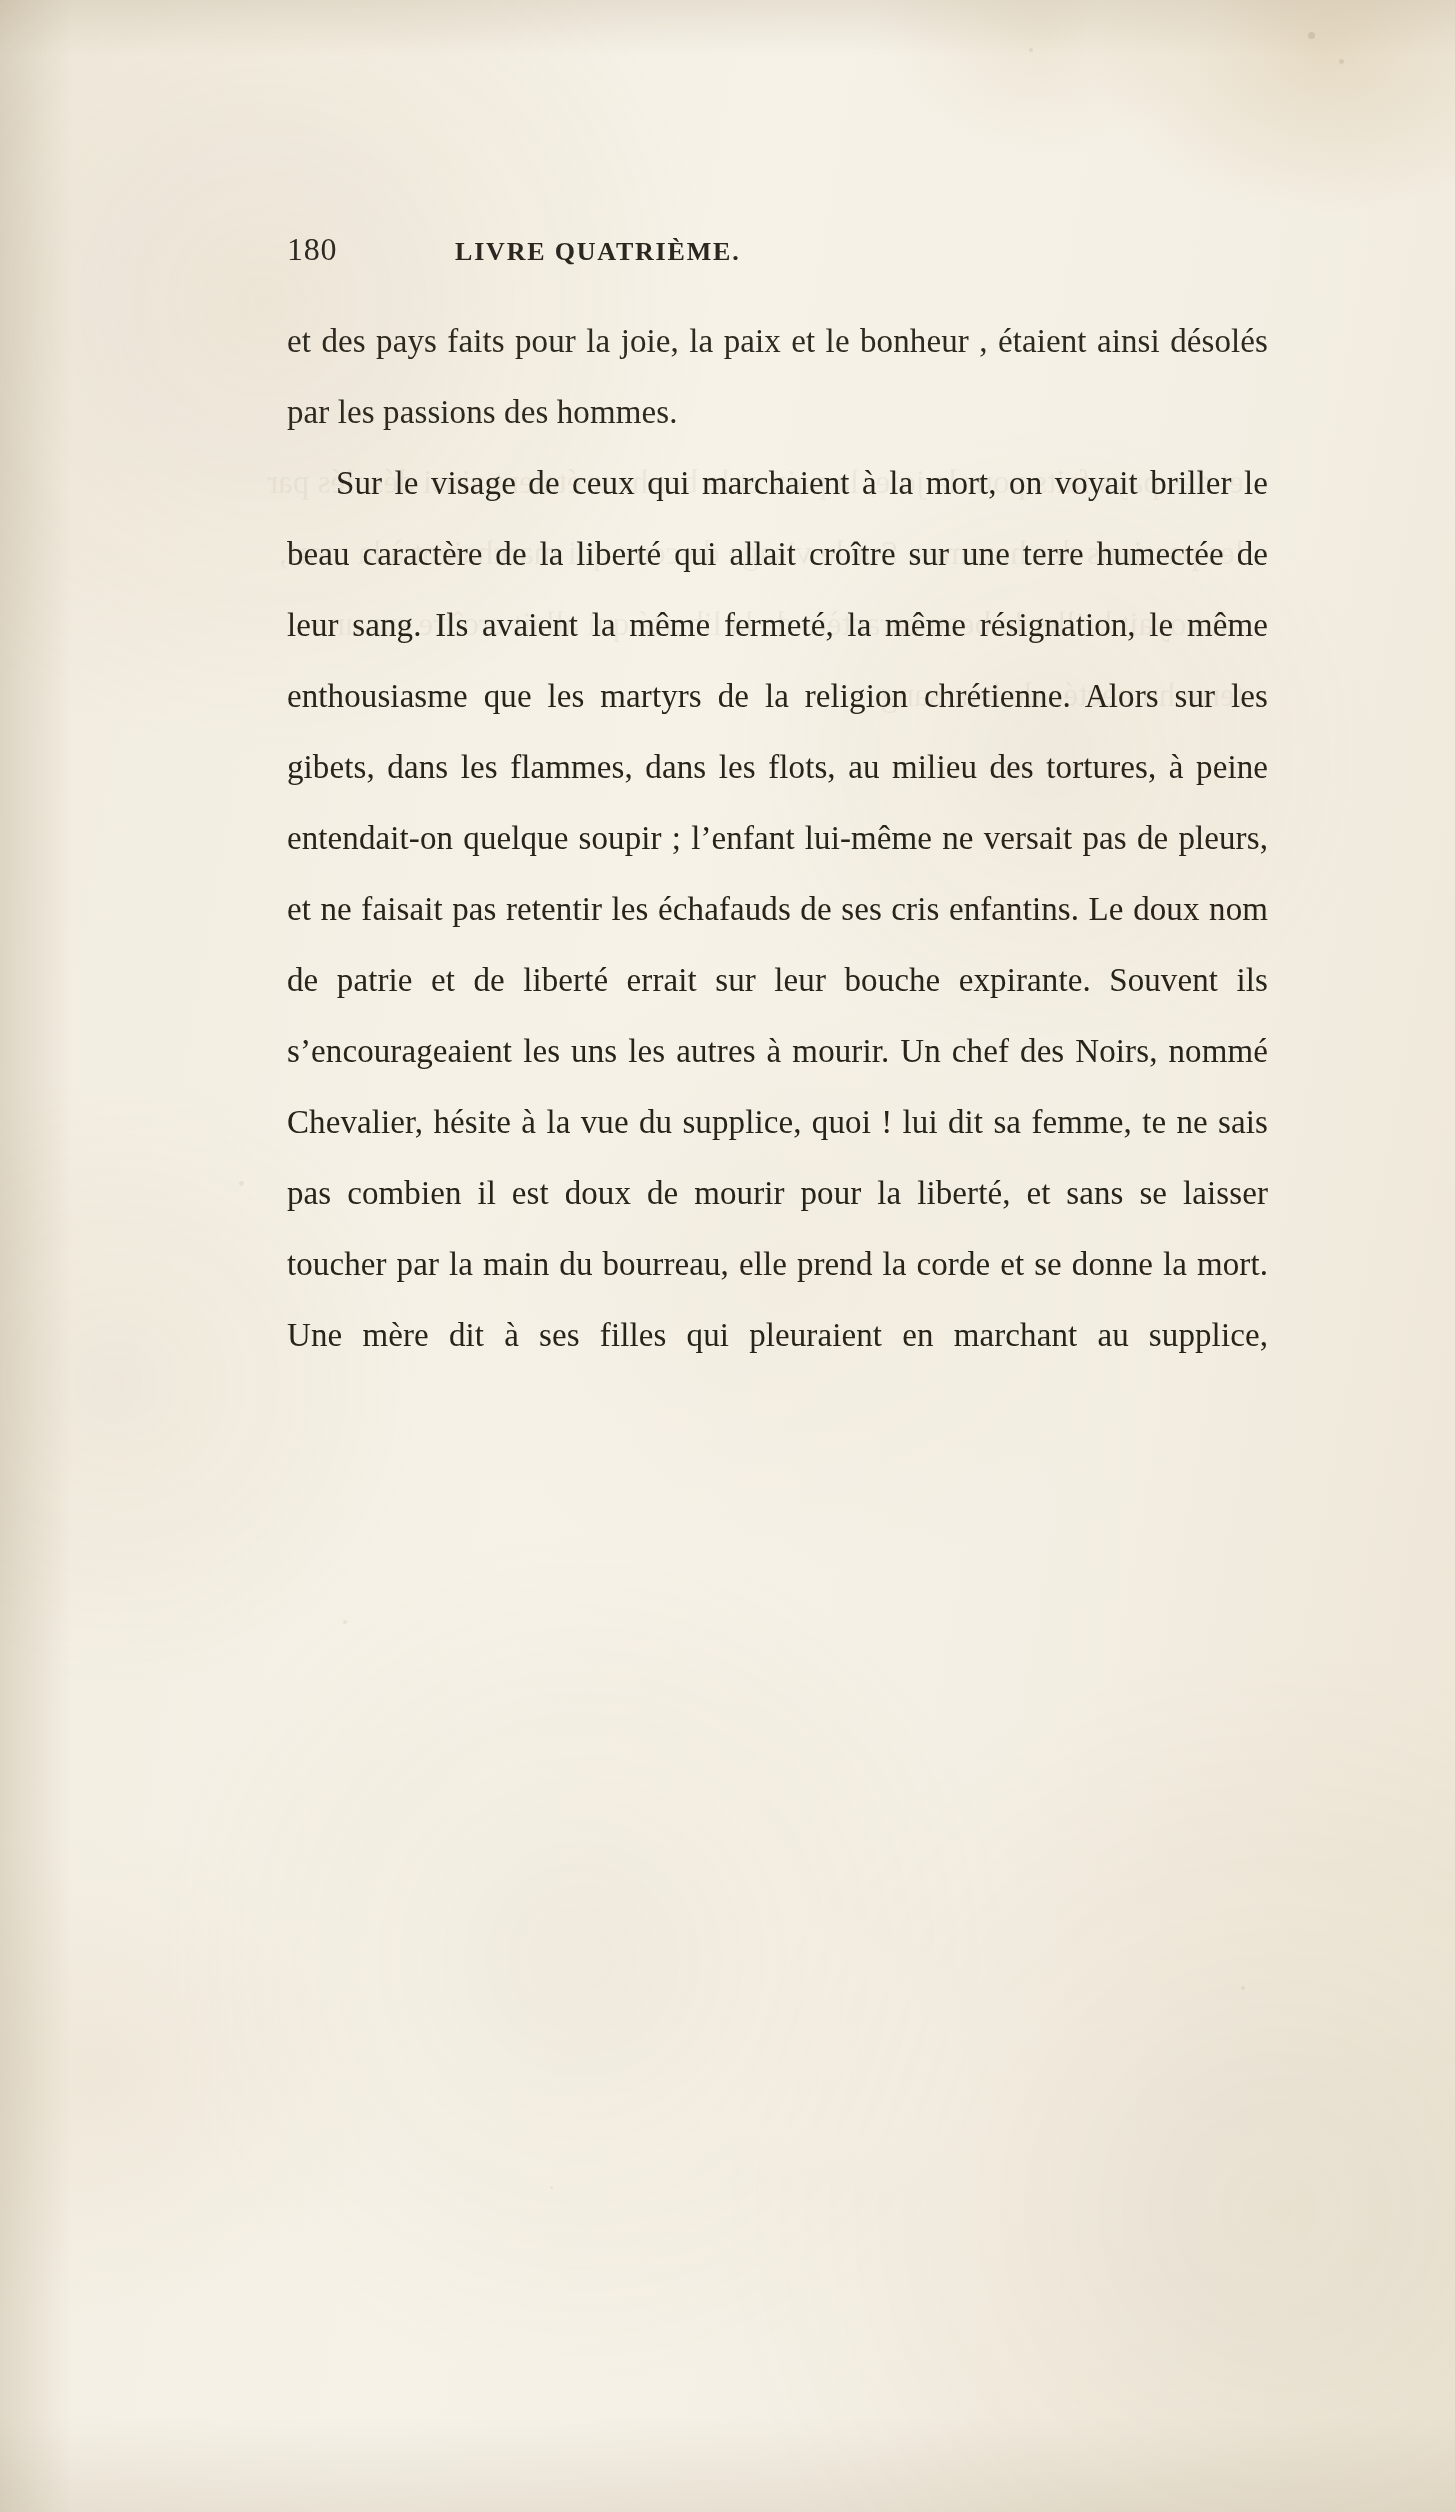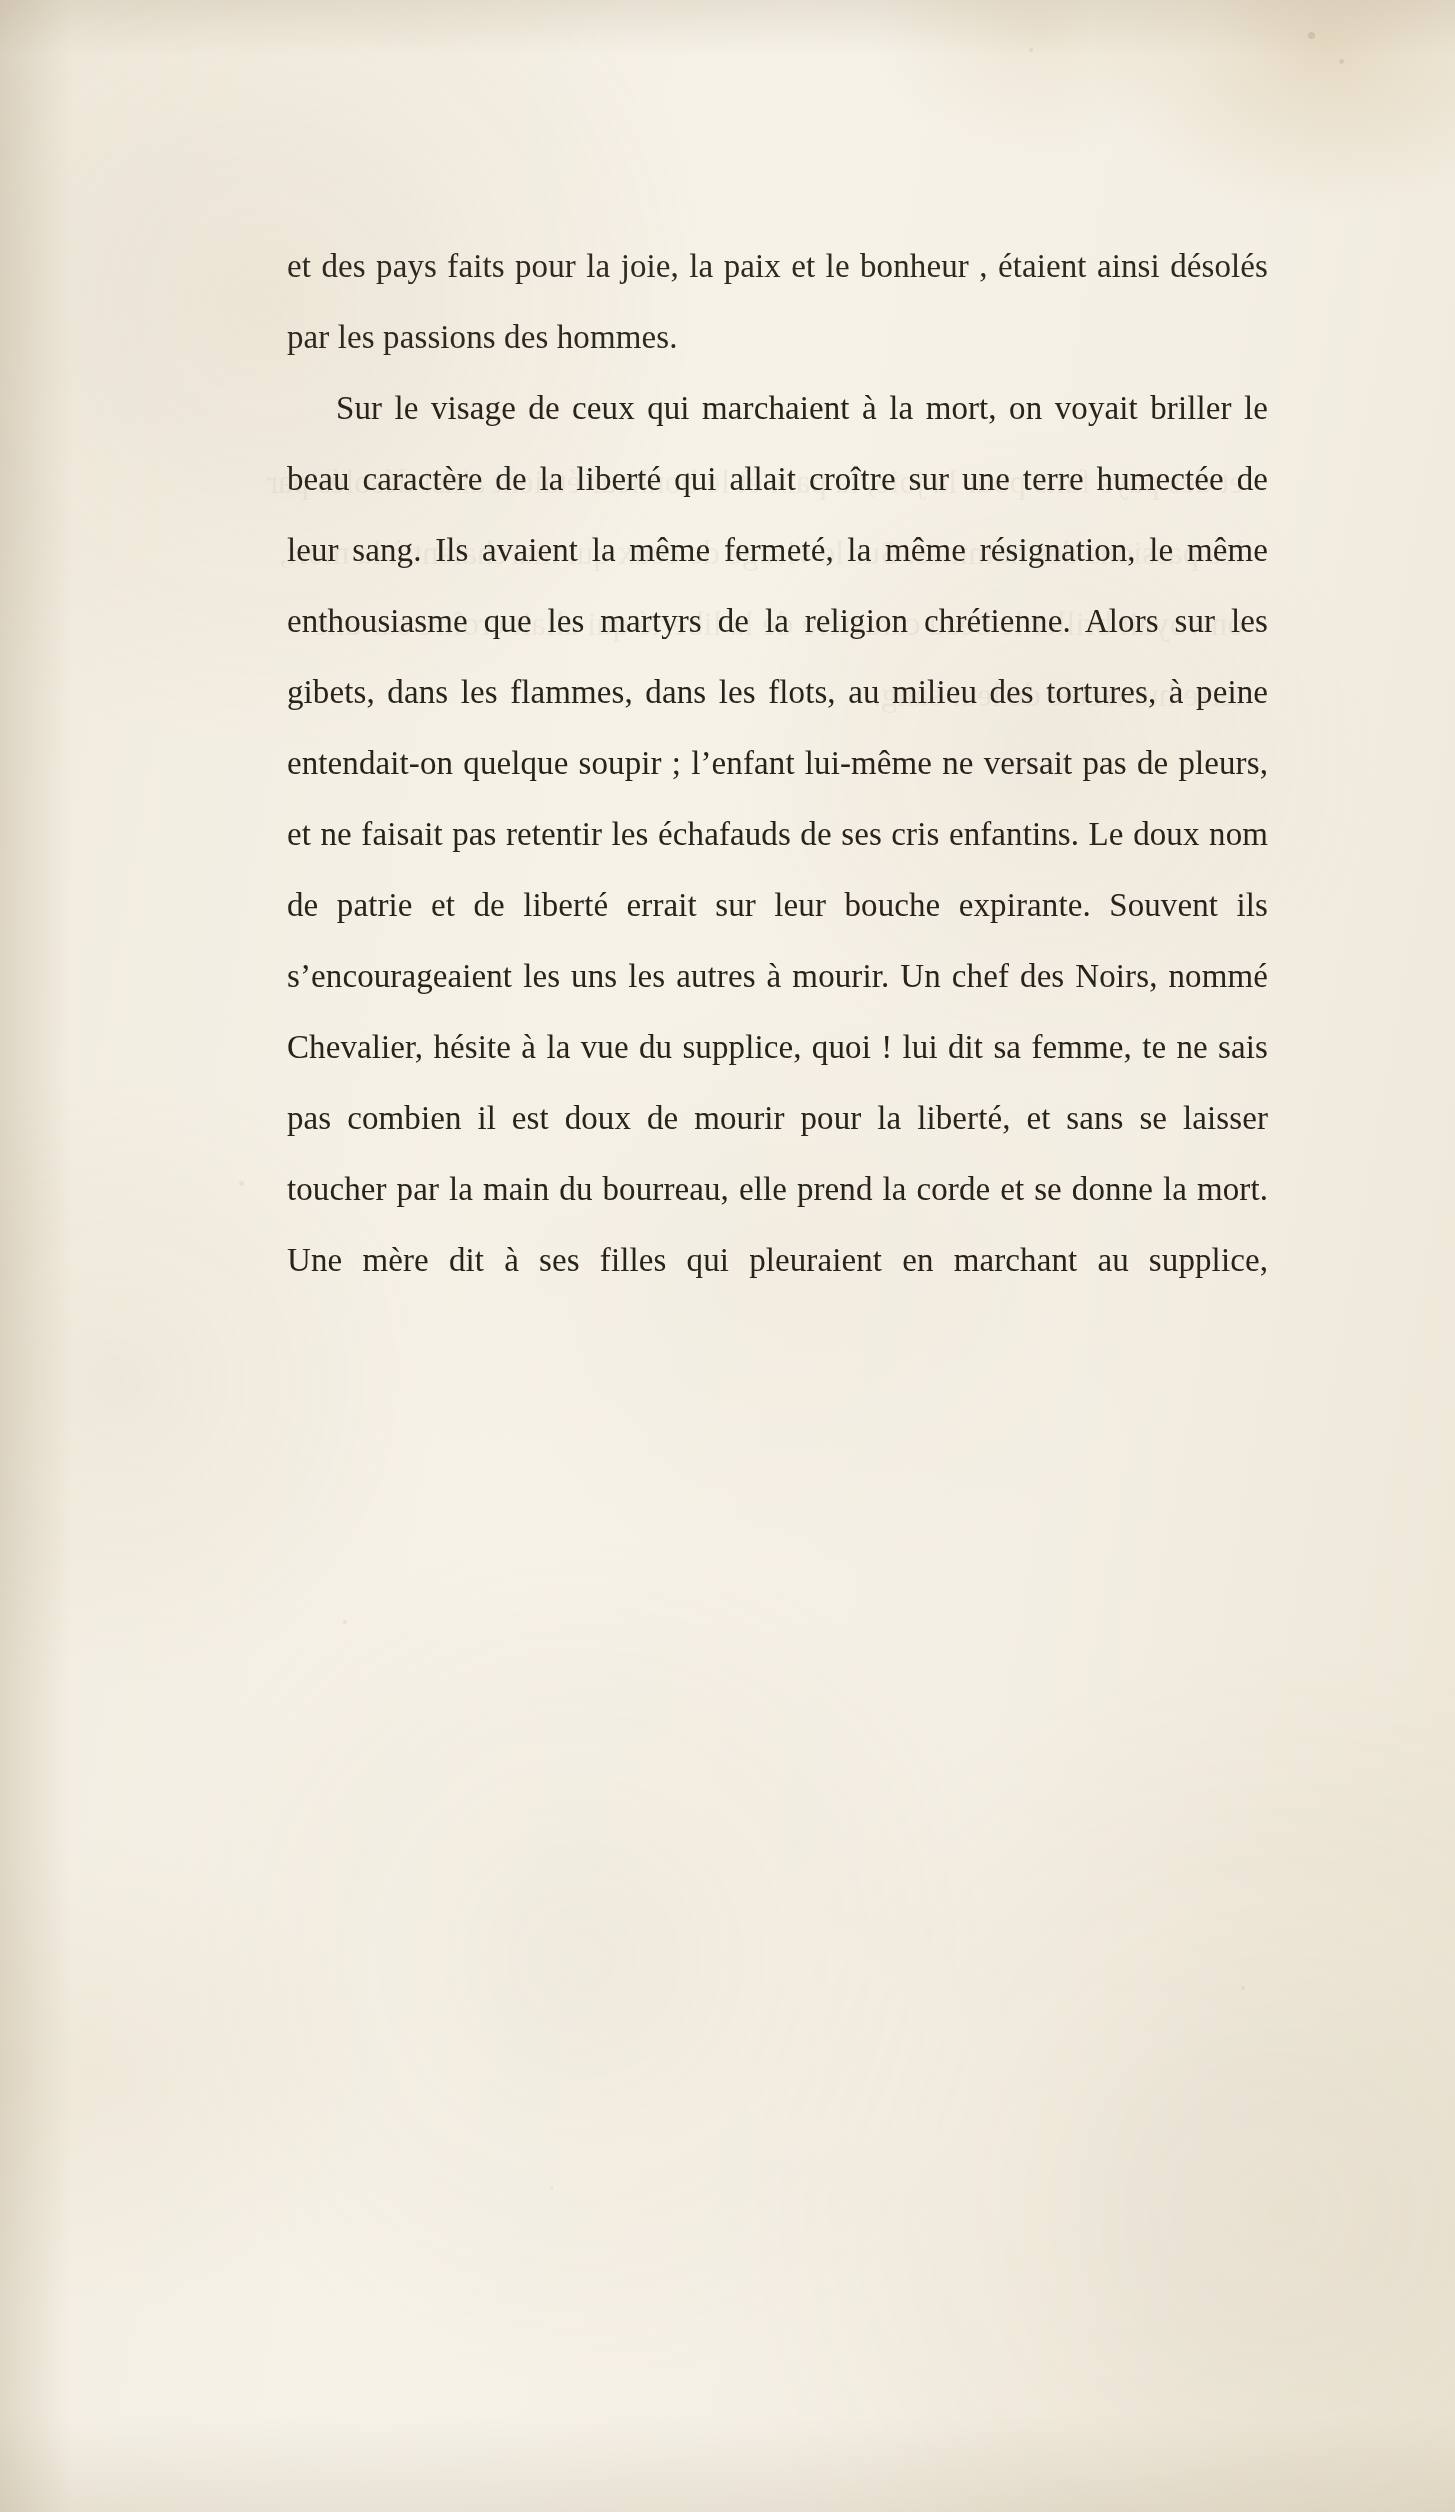--- a/index.html
+++ b/index.html
@@ -154,20 +154,24 @@
   <span class="speck" style="left:1339px; top:59px; width:4.8px; height:4.8px; opacity:.45;"></span>
   <span class="speck" style="left:1029px; top:48px; width:4px; height:4px; opacity:.35;"></span>
   <span class="speck" style="left:343px; top:1620px; width:4px; height:4px; opacity:.3;"></span>
   <span class="speck" style="left:894px; top:905px; width:3.2px; height:3.2px; opacity:.3;"></span>
   <span class="speck" style="left:239px; top:1181px; width:4.8px; height:4.8px; opacity:.28;"></span>
   <span class="speck" style="left:1241px; top:1986px; width:4px; height:4px; opacity:.3;"></span>
   <span class="speck" style="left:550px; top:2186px; width:3.2px; height:3.2px; opacity:.25;"></span>
 
   <div class="content">
 
+    <div class="header-line">
+      <div class="folio">180</div>
+      <div class="running-head">LIVRE QUATRIÈME.</div>
+    </div>
 
     <div class="body-text">
       <p class="ink-a para-close">et des pays faits pour la joie, la paix et le bonheur , étaient ainsi désolés par les passions des hommes.</p>
       <p class="ink-b indent">Sur le visage de ceux qui marchaient à la mort, on voyait briller le beau caractère de la liberté qui allait croître sur une terre humectée de leur sang. Ils avaient la même fermeté, la même résignation, le même enthousiasme que les martyrs de la religion chrétienne. Alors sur les gibets, dans les flammes, dans les flots, au milieu des tortures, à peine entendait-on quelque soupir ; l’enfant lui-même ne versait pas de pleurs, et ne faisait pas retentir les échafauds de ses cris enfantins. Le doux nom de patrie et de liberté errait sur leur bouche expirante. Souvent ils s’encourageaient les uns les autres à mourir. Un chef des Noirs, nommé Chevalier, hésite à la vue du supplice, quoi ! lui dit sa femme, te ne sais pas combien il est doux de mourir pour la liberté, et sans se laisser toucher par la main du bourreau, elle prend la corde et se donne la mort. Une mère dit à ses filles qui pleuraient en marchant au supplice,</p>
     </div>
 
   </div>
 </div>
 
 

